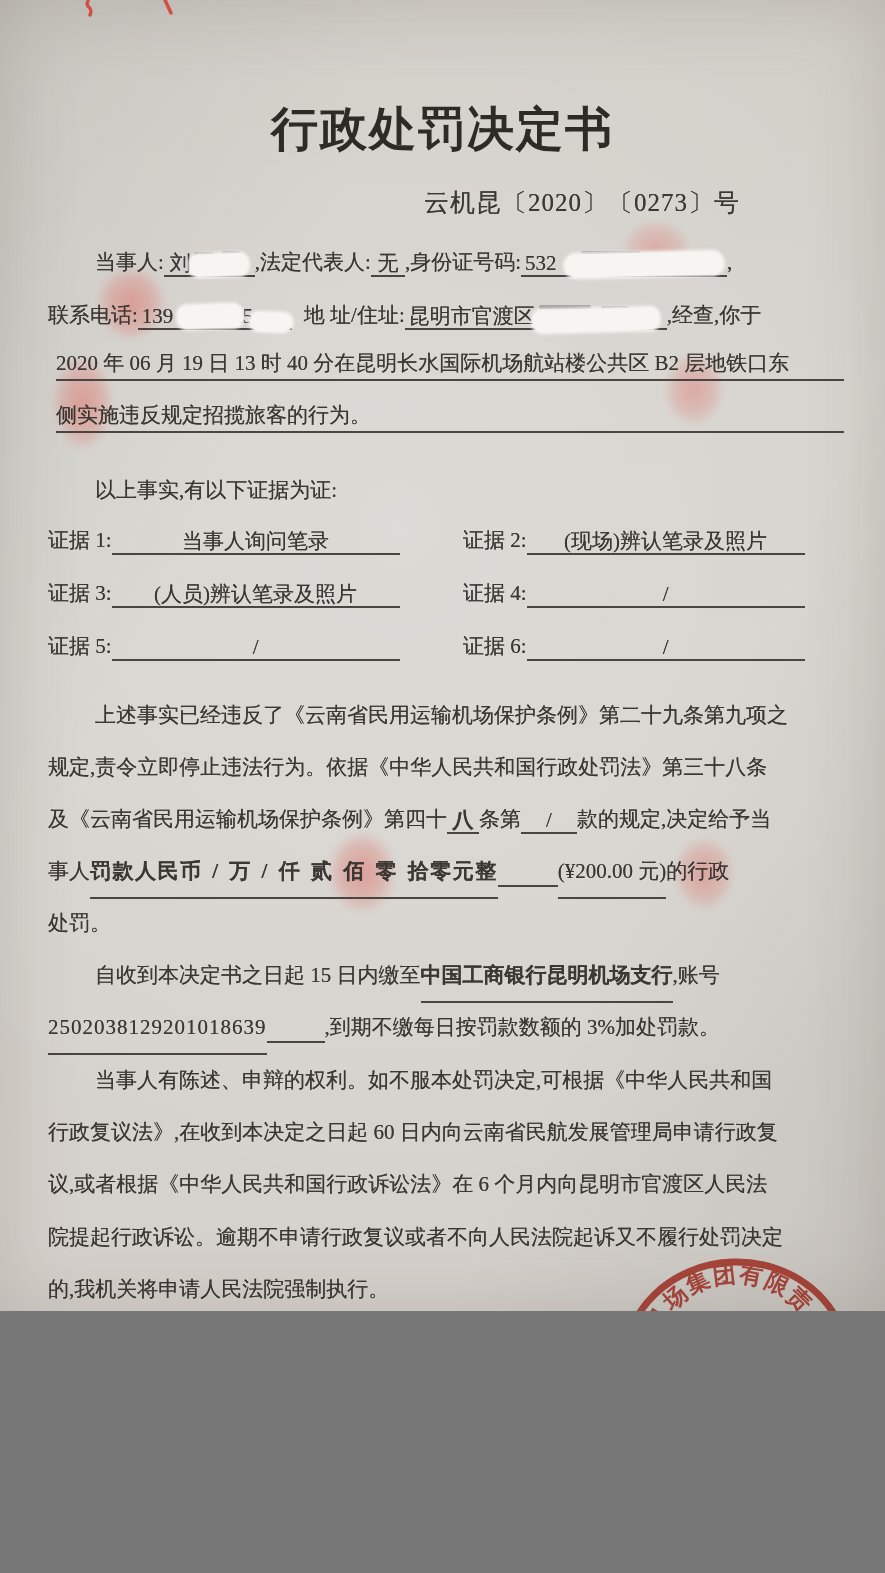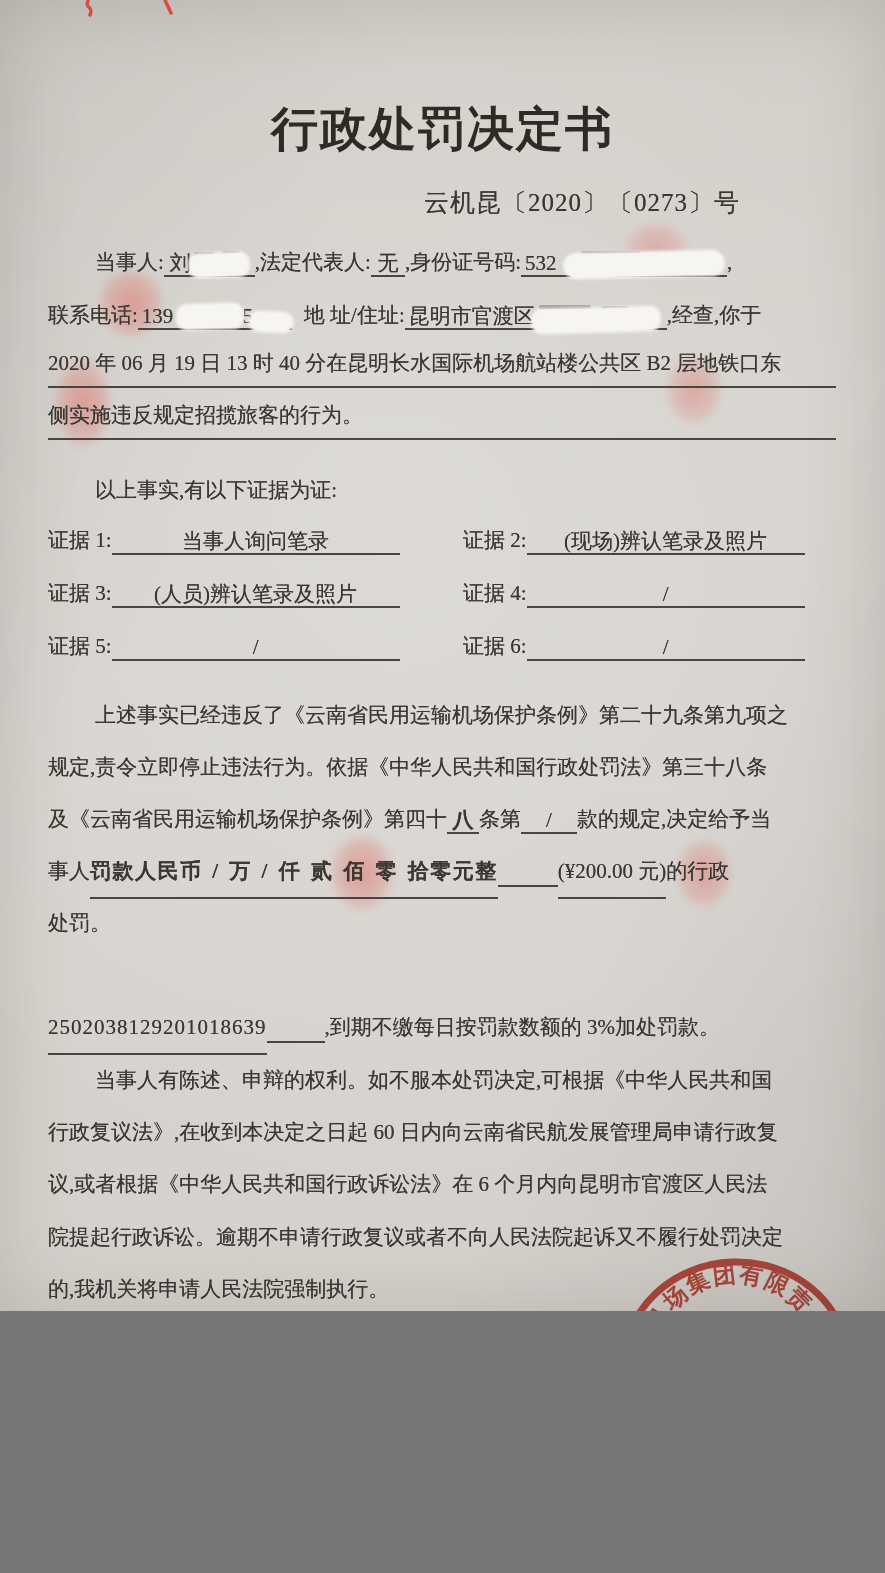--- a/index.html
+++ b/index.html
@@ -10,21 +10,21 @@
       linear-gradient(115deg, rgba(0,0,0,.05), rgba(0,0,0,0) 30%, rgba(0,0,0,0) 70%, rgba(0,0,0,.07)),
       linear-gradient(180deg,#d2cfc9 0%,#d6d3ce 30%,#d7d4cf 60%,#d5d1cc 100%);
   }
   #photo:after{content:"";position:absolute;inset:0;pointer-events:none;
     box-shadow:inset 0 0 80px rgba(70,60,50,.18);}
   .ln{position:absolute;white-space:nowrap;font-size:21px;line-height:30px;
       text-shadow:0 0 .5px rgba(55,50,45,.75);}
   .ul{border-bottom:2px solid #4a4540;padding-bottom:14px;}
   .bl{display:inline-block;border-bottom:2px solid #4a4540;text-align:center;
       vertical-align:bottom;height:27px;}
-  .ulfull{border-bottom:2px solid #4a4540;padding-bottom:8px;}
+  .ulfull{border-bottom:2px solid #4a4540;padding-bottom:1px;margin-left:8px;}
   .bold{font-weight:700;}
   .wipe{position:absolute;background:#f6f5f2;border-radius:9px;z-index:3;
         box-shadow:0 0 3px 2px rgba(246,245,242,.9);}
   .peek{position:absolute;height:4px;background:rgba(85,82,77,.38);border-radius:2px;z-index:2;}
   .fp{position:absolute;border-radius:50%;filter:blur(3px);pointer-events:none;
       background:radial-gradient(closest-side, rgba(222,110,100,.55), rgba(222,110,100,.28) 55%, rgba(222,110,100,0) 78%);}
   #title{position:absolute;left:0;right:0;top:98px;text-align:center;
          font-size:47px;font-weight:700;letter-spacing:2px;color:#2e2b27;}
   #docno{position:absolute;left:424px;top:188px;font-size:25px;letter-spacing:1px;}
   #stamp{position:absolute;left:616px;top:1254px;width:240px;height:220px;
@@ -93,20 +93,23 @@
   <div class="ln" style="left:95px;top:700px;">上述事实已经违反了《云南省民用运输机场保护条例》第二十九条第九项之</div>
   <div class="ln" style="left:48px;top:752px;">规定,责令立即停止违法行为。依据《中华人民共和国行政处罚法》第三十八条</div>
   <div class="ln" style="left:48px;top:804px;">
     <span>及《云南省民用运输机场保护条例》第四十</span><span class="bl bold" style="width:32px;">八</span><span>条第</span><span class="bl" style="width:56px;">/</span><span>款的规定,决定给予当</span>
   </div>
   <div class="ln" style="left:48px;top:856px;">
     <span>事人</span><span class="ul bold" style="letter-spacing:1.5px;word-spacing:3px;">罚款人民币 / 万 / 仟 贰 佰 零 拾零元整</span><span class="bl" style="width:60px;"></span><span class="ul">(¥200.00 元)</span><span>的行政</span>
   </div>
   <div class="ln" style="left:48px;top:908px;">处罚。</div>
 
+  <div class="ln" style="left:95px;top:960px;">
+    <span>自收到本决定书之日起 15 日内缴至</span><span class="ul bold">中国工商银行昆明机场支行</span><span>,账号</span>
+  </div>
   <div class="ln" style="left:48px;top:1012px;">
     <span class="ul" style="letter-spacing:1px;">2502038129201018639</span><span class="bl" style="width:58px;"></span><span>,到期不缴每日按罚款数额的 3%加处罚款。</span>
   </div>
 
   <div class="ln" style="left:95px;top:1065px;">当事人有陈述、申辩的权利。如不服本处罚决定,可根据《中华人民共和国</div>
   <div class="ln" style="left:48px;top:1117px;">行政复议法》,在收到本决定之日起 60 日内向云南省民航发展管理局申请行政复</div>
   <div class="ln" style="left:48px;top:1169px;">议,或者根据《中华人民共和国行政诉讼法》在 6 个月内向昆明市官渡区人民法</div>
   <div class="ln" style="left:48px;top:1222px;">院提起行政诉讼。逾期不申请行政复议或者不向人民法院起诉又不履行处罚决定</div>
   <div class="ln" style="left:48px;top:1274px;">的,我机关将申请人民法院强制执行。</div>
 

